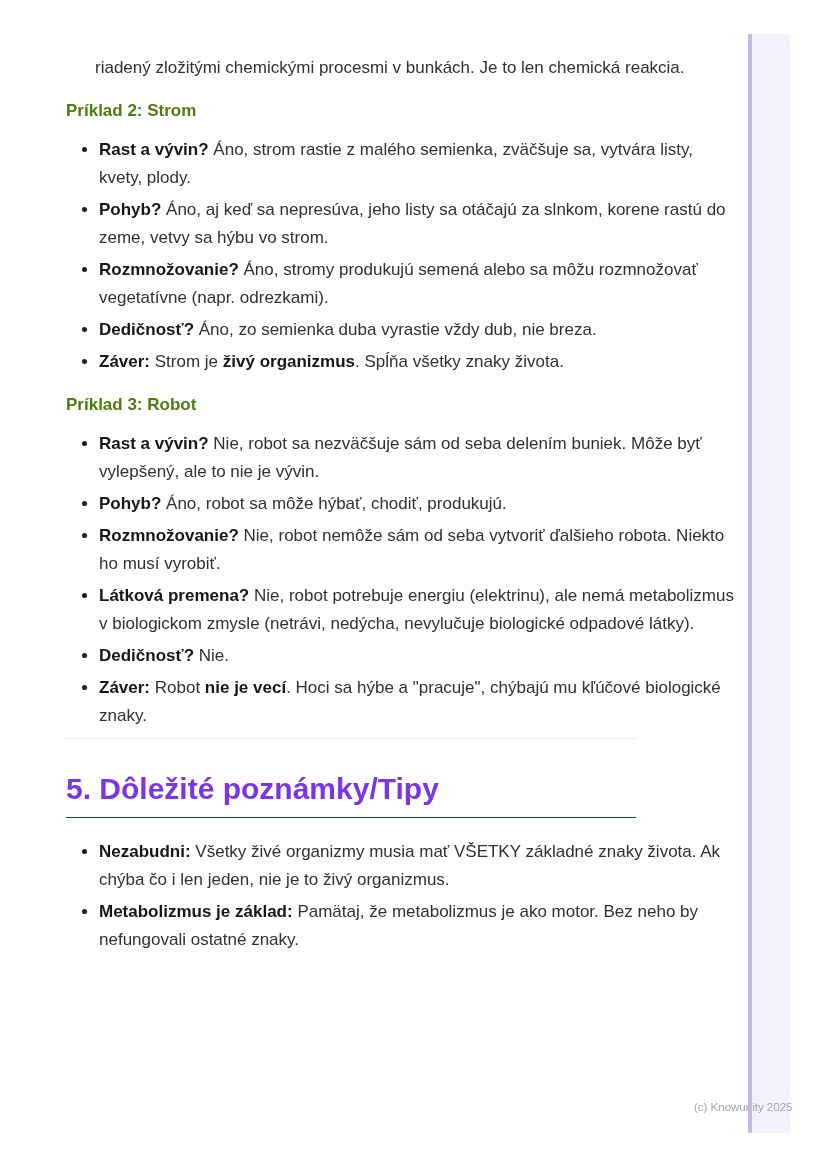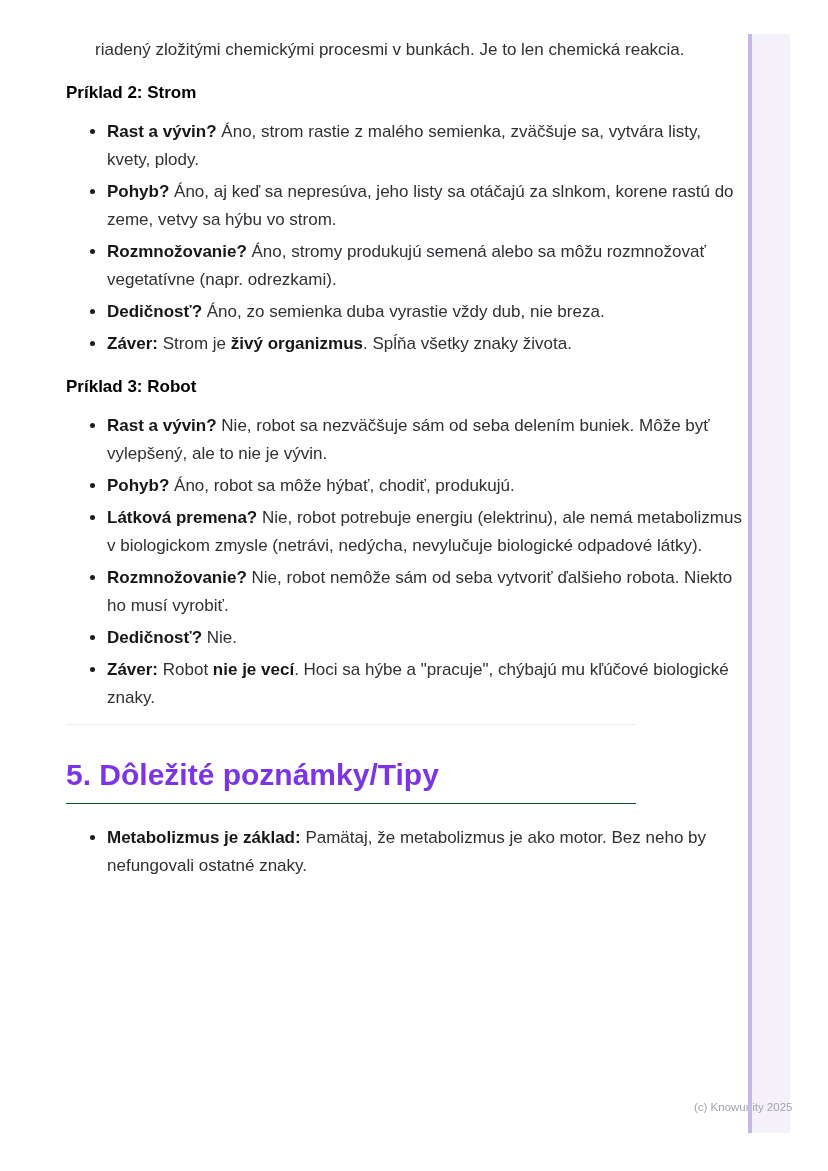--- a/index.html
+++ b/index.html
@@ -1,23 +1,23 @@
 <!DOCTYPE html>
 <html><head>
 <meta charset="utf-8">
 <style>
   html,body{margin:0;padding:0;}
   body{
     width:828px;height:1171px;position:relative;background:#ffffff;
     font-family:"Liberation Sans",sans-serif;color:#303035;overflow:hidden;
   }
-  .content{position:absolute;left:66px;top:36px;width:666px;}
+  .content{position:absolute;left:66px;top:54px;width:666px;}
   .intro{margin:0 0 0 29px;width:636px;font-size:17px;line-height:28px;}
-  h4.subhead{font-size:17px;line-height:20px;font-weight:700;color:#000000;margin:19px 0 15px 0;}
-  ul.blist{list-style:none;margin:12px;padding:0 0 0 29px;}
+  h4.subhead{font-size:17px;line-height:20px;font-weight:700;color:#4d7c0f;margin:19px 0 15px 0;}
+  ul.blist{list-style:none;margin:4px;padding:0 0 0 29px;}
   ul.blist li{position:relative;width:636px;font-size:17px;line-height:28px;margin:0 0 4px 0;}
   ul.blist li::before{
     content:"";position:absolute;left:-17px;top:11px;width:5px;height:5px;
     border-radius:50%;background:#1c1c20;
   }
   .b{font-weight:700;color:#17171a;}
   .st{text-decoration:line-through;}
   hr.divider{border:none;border-top:1px solid #ebebee;width:570px;margin:8px 0 0 0;}
   h2.section{
     color:#7c35e6;font-size:30px;line-height:36px;font-weight:700;
@@ -47,31 +47,32 @@
     <li><span class="b">Rozmnožovanie?</span><span> Áno, stromy produkujú semená alebo sa môžu rozmnožovať vegetatívne (napr. odrezkami).</span></li>
     <li><span class="b">Dedičnosť?</span><span> Áno, zo semienka duba vyrastie vždy dub, nie breza.</span></li>
     <li><span class="b">Záver:</span><span> Strom je </span><span class="b">živý organizmus</span><span>. Spĺňa všetky znaky života.</span></li>
   </ul>
 
   <h4 class="subhead">Príklad 3: Robot</h4>
 
   <ul class="blist">
     <li><span class="b">Rast a vývin?</span><span> Nie, robot sa nezväčšuje sám od seba delením buniek. Môže byť vylepšený, ale to nie je vývin.</span></li>
     <li><span class="b">Pohyb?</span><span> Áno, robot sa môže hýbať, chodiť, produkujú.</span></li>
+    <li><span class="b">Rozmnožovanie?</span><span> Nie, robot nemôže sám od seba vytvoriť ďalšieho robota. Niekto ho musí vyrobiť.</span></li>
     <li><span class="b">Látková premena?</span><span> Nie, robot potrebuje energiu (elektrinu), ale nemá metabolizmus v biologickom zmysle (netrávi, nedýcha, nevylučuje biologické odpadové látky).</span></li>
-    <li><span class="b">Rozmnožovanie?</span><span> Nie, robot nemôže sám od seba vytvoriť ďalšieho robota. Niekto ho musí vyrobiť.</span></li>
     <li><span class="b">Dedičnosť?</span><span> Nie.</span></li>
     <li><span class="b">Záver:</span><span> Robot </span><span class="b">nie je vecí</span><span>. Hoci sa hýbe a "pracuje", chýbajú mu kľúčové biologické znaky.</span></li>
   </ul>
 
   <hr class="divider">
 
   <h2 class="section">5. Dôležité poznámky/Tipy</h2>
 
   <ul class="blist tips">
+    <li><span class="b">Nezabudni:</span><span> Všetky živé organizmy musia mať VŠETKY základné znaky života. Ak chýba čo i len jeden, nie je to živý organizmus.</span></li>
     <li><span class="b">Metabolizmus je základ:</span><span> Pamätaj, že metabolizmus je ako motor. Bez neho by nefungovali ostatné znaky.</span></li>
   </ul>
 
 </div>
 
 <div class="rail-panel"></div>
 <div class="rail-line"></div>
 <div class="footer">(c) Knowunity 2025</div>
 
 </body></html>

